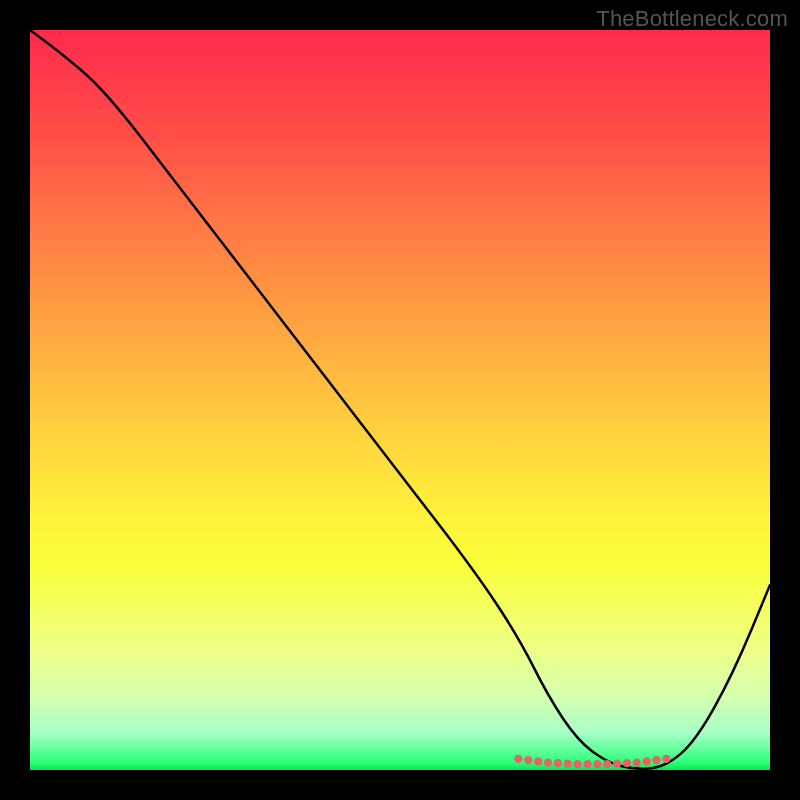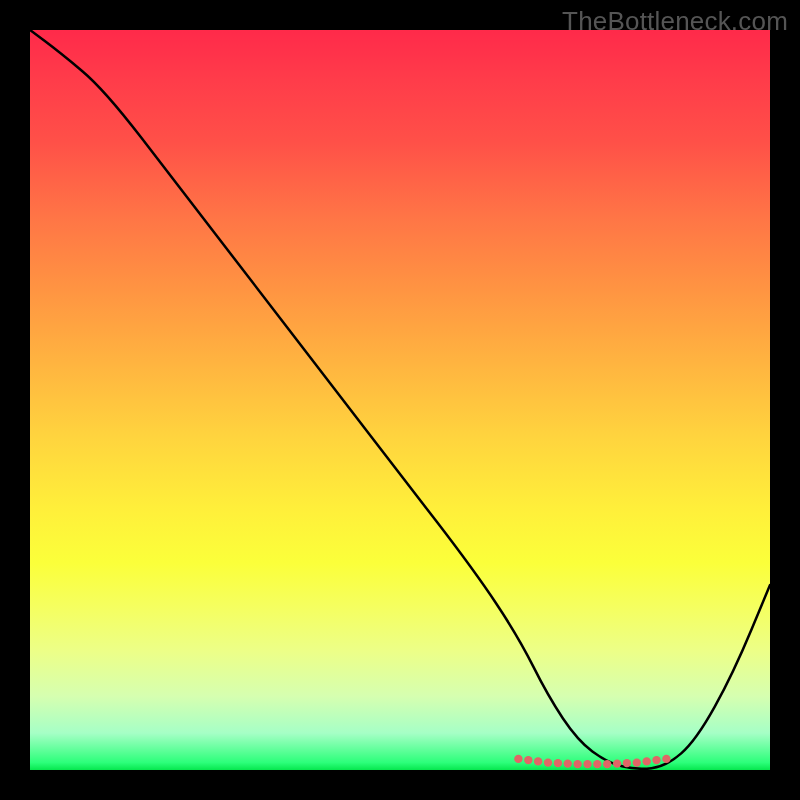--- a/index.html
+++ b/index.html
@@ -9,21 +9,21 @@
     background: #000;
     position: relative;
     font-family: Arial, sans-serif;
     overflow: hidden;
   }
   .watermark {
     position: absolute;
     top: 6px;
     right: 12px;
     color: #555;
-    font-size: 26px;
+    font-size: 22px;
     font-weight: 500;
     z-index: 10;
     letter-spacing: 0.2px;
   }
   .frame {
     position: absolute;
     top: 30px;
     left: 30px;
     width: 740px;
     height: 740px;

